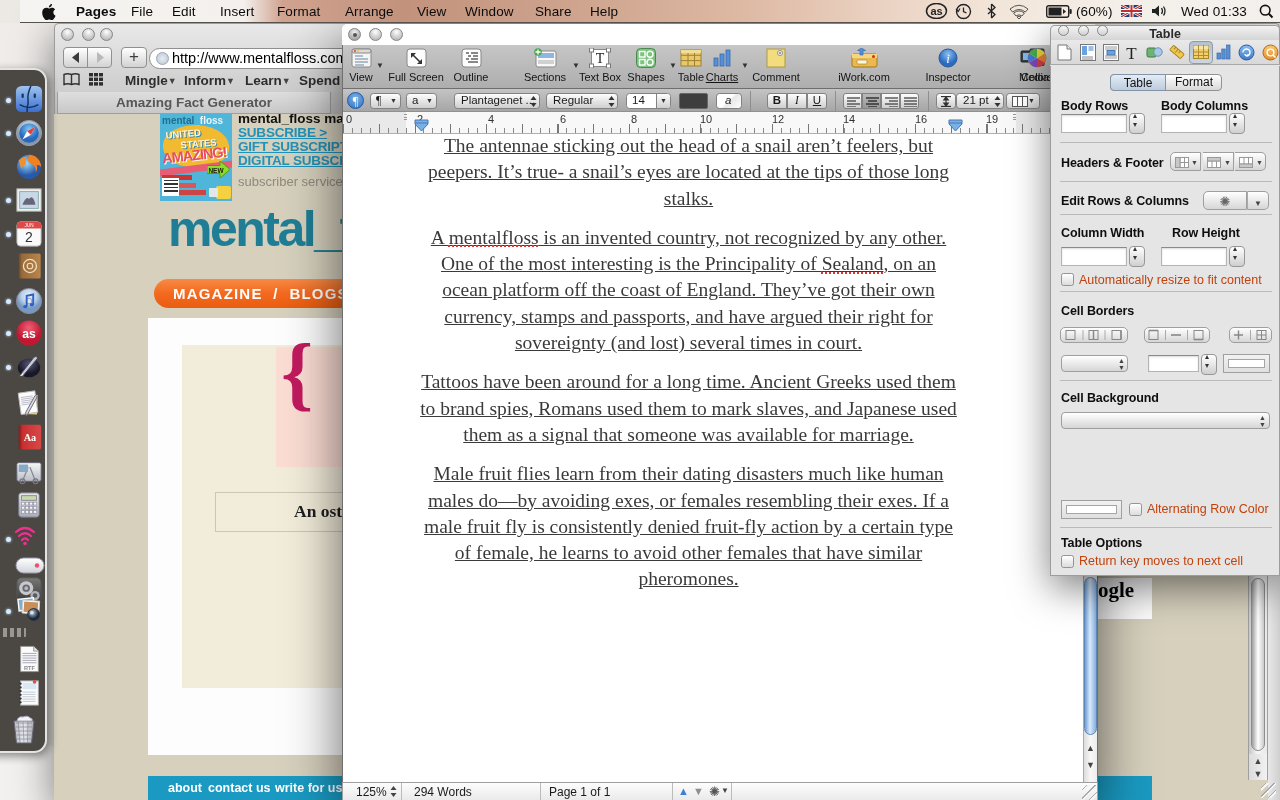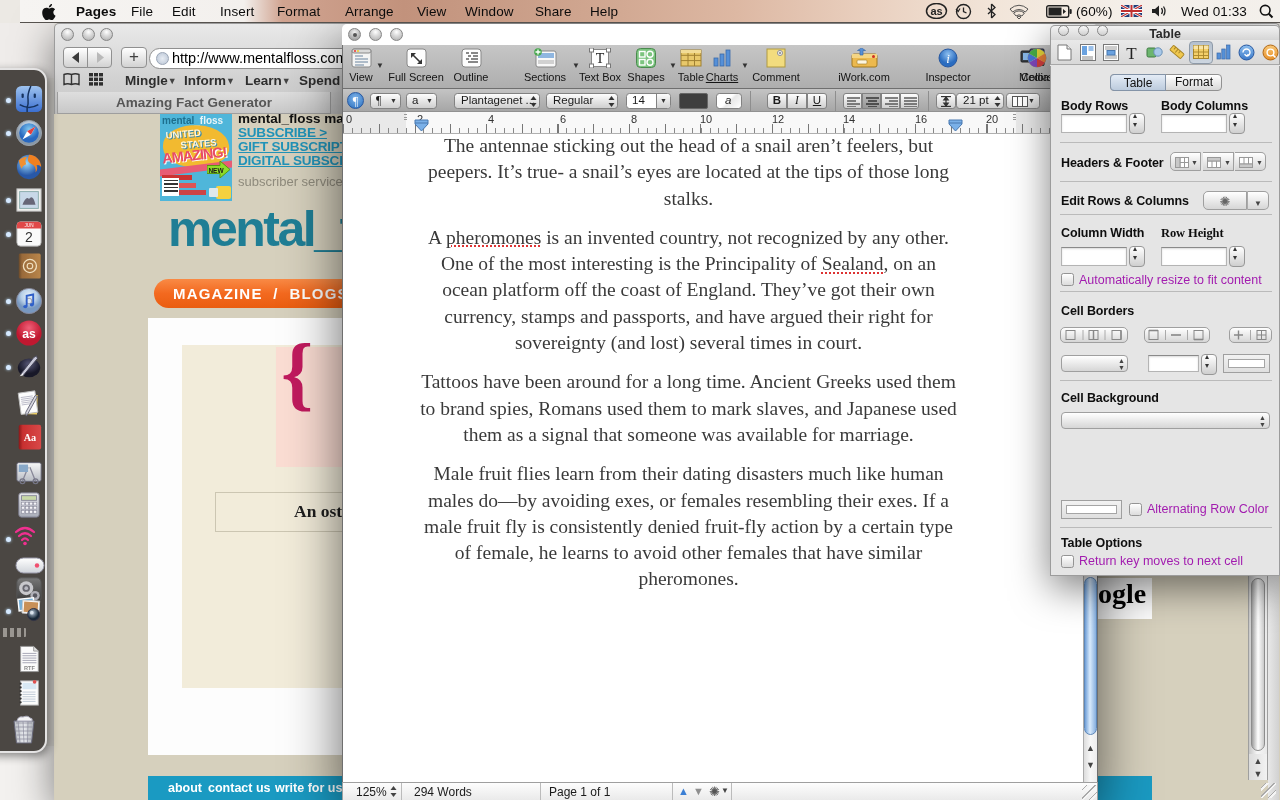--- a/index.html
+++ b/index.html
@@ -40,21 +40,21 @@
 #mf-logo { position:absolute; left:113px; top:86px; font-weight:bold; font-size:50px; color:#1f7e95; letter-spacing:-2.5px;}
 #mf-orange { position:absolute; left:99px; top:165px; width:1000px; height:29px; border-radius:15px 0 0 15px;
   background:linear-gradient(#f98a45,#f3691f 50%,#ea5d10); color:#fff; font-weight:bold; font-size:15px; letter-spacing:1.2px; line-height:29px; }
 #mf-white { position:absolute; left:93px; top:204px; width:950px; height:437px; background:#fdfdfd; overflow:hidden; }
 #mf-cream { position:absolute; left:34px; top:27px; width:1100px; height:343px; background:#f2ecda; }
 #mf-pink { position:absolute; left:94px; top:2px; width:1000px; height:120px; background:#fbddd3; }
 #mf-brace { position:absolute; left:5px; top:-21px; color:#c11a5e; font-size:82px; font-weight:bold; font-family:"Liberation Serif",serif;}
 #mf-factbox { position:absolute; left:33px; top:147px; width:1040px; height:40px; border:1px solid #ccc6b2; font-family:"Liberation Serif",serif; font-weight:bold; font-size:17.5px; color:#1e1e1e; }
 #mf-footer-tan { position:absolute; left:0px; top:641px; width:1224px; height:21px; background:#d6d0bd;}
 #mf-footer-blue { position:absolute; left:93px; top:662px; width:1004px; height:24px; background:#1a9ac2; color:#fff; font-weight:bold; font-size:12.5px; }
-#mf-google { position:absolute; left:1043px; top:464px; width:54px; height:41px; background:#fff; font-family:"Liberation Serif",serif; font-size:28px; font-weight:bold; overflow:hidden;}
+#mf-google { position:absolute; left:1043px; top:464px; width:54px; height:41px; background:#fff; font-family:"Liberation Serif",serif; font-size:21px; font-weight:bold; overflow:hidden;}
 #saf-sb { position:absolute; left:1193px; top:430px; width:20px; height:236px; background:linear-gradient(to right,#c6c6c6,#f5f5f5 45%,#e9e9e9); border-left:1px solid #9f9f9f; border-right:1px solid #9f9f9f;}
 #saf-sb-thumb { position:absolute; left:2px; top:34px; width:14px; height:173px; border-radius:7px; background:linear-gradient(to right,#9e9e9e,#ffffff 50%,#cacaca); border:1px solid #8d8d8d;}
 .saf-arr { position:absolute; left:1193px; width:20px; height:14px; background:linear-gradient(to right,#dcdcdc,#f2f2f2); border-left:1px solid #9f9f9f; border-right:1px solid #9f9f9f; text-align:center; font-size:9px; color:#444; line-height:14px;}
 #saf-edge { position:absolute; left:1213px; top:430px; width:12px; height:256px; background:linear-gradient(to right,#e8e8e8,#cfcfcf);}
 .grip { position:absolute; width:15px; height:15px;
   background:repeating-linear-gradient(135deg, transparent 0 3px, #aaa 3px 4px, #f5f5f5 4px 6px); }
 
 
 #pages { position:absolute; left:342px; top:24px; width:756px; height:776px; z-index:10;
   box-shadow:0 18px 55px rgba(0,0,0,.6); border-radius:5px 5px 0 0; background:#fff; }
@@ -66,40 +66,40 @@
 .tbi { position:absolute; font-size:11px; color:#141414; text-align:center;}
 .tbarrow { position:absolute; font-size:8px; color:#333; }
 #pg-fmtbar { position:absolute; left:0; top:65px; width:100%; height:23px;
   background:linear-gradient(#c4c4c4,#a6a6a6); border-left:1px solid #7e7e7e; border-right:1px solid #7e7e7e; border-bottom:1px solid #919191;}
 .fbtn { position:absolute; top:4px; height:16px; background:linear-gradient(#fdfdfd,#cfcfcf); border:1px solid #828282; border-radius:3.5px; font-size:11.5px; color:#1a1a1a;}
 .fsep { position:absolute; top:2px; height:20px; width:1px; background:#8e8e8e; }
 #pg-ruler { position:absolute; left:1px; top:88px; width:754px; height:22px; background:#e9e9e9; border-bottom:1px solid #b0b0b0; overflow:hidden;}
 #pg-ruler .rnum { position:absolute; top:1px; font-size:11px; color:#333; }
 #pg-doc { position:absolute; left:1px; top:110px; width:740px; height:648px; background:#fff; overflow:hidden;}
 #doc-text { position:absolute; left:77px; top:-1px; width:537px; text-align:center;
-  font-family:"Liberation Serif", serif; font-size:19.5px; line-height:26.3px; color:#3a3a3a;}
+  font-family:"Liberation Serif", serif; font-size:19.5px; line-height:26.3px; color:#3a3a3a;text-decoration:underline;}
 #doc-text p { margin-bottom:13px; }
 .sp { text-decoration:underline; text-decoration-style:dotted; text-decoration-color:#d33; text-decoration-thickness:2px; text-underline-offset:2px;}
 #pg-status { position:absolute; left:0; top:758px; width:100%; height:32px;
   background:linear-gradient(#fdfdfd,#dadada); border:1px solid #9f9f9f; border-bottom:none; font-size:12px; color:#1a1a1a;padding-left:22px;}
 #pg-status .ssep { position:absolute; top:0; width:1px; height:17px; background:#bbb; }
 #pg-sb { position:absolute; left:741px; top:110px; width:14px; height:648px; background:linear-gradient(to right,#dcdcdc,#f7f7f7 50%,#ededed); border-left:1px solid #ababab;}
 #pg-sb-thumb { position:absolute; left:0px; top:443px; width:13px; height:158px; border-radius:7px;
   background:linear-gradient(to right,#6f9fd8,#d8eafc 45%,#85aede); border:1px solid #5f88b8;}
 
 
 #insp { position:absolute; left:1050px; top:25px; width:230px; height:551px; z-index:20;
   background:#e5e5e5; border-radius:5px 5px 0 0; box-shadow:0 12px 38px rgba(0,0,0,.5); }
 #insp-title { position:absolute; left:0; top:0; width:100%; height:15px; border-radius:5px 5px 0 0;
   background:linear-gradient(#f2f2f2,#d5d5d5); border:1px solid #9c9c9c; border-bottom:none; text-align:center;
   font-size:12.5px; color:#2a2a2a; line-height:16px; font-weight:bold;}
 #insp-icons { position:absolute; left:0; top:15px; width:100%; height:25px; border:1px solid #9c9c9c; border-top:none; border-bottom:1px solid #a8a8a8; background:linear-gradient(#e9e9e9,#d8d8d8);}
 #insp-body { position:absolute; left:0; top:41px; width:100%; height:510px; background:#e5e5e5; border:1px solid #9c9c9c; border-top:none; }
 .ilabel { position:absolute; font-size:12.5px; font-weight:bold; color:#0e0e0e; letter-spacing:-.1px;}
-.igray { color:#a21caf; font-size:12.5px; position:absolute;}
+.igray { color:#c2410c; font-size:12.5px; position:absolute;}
 .ifield { position:absolute; background:#fff; border:1px solid #b4b4b4; height:19px; border-top:1px solid #8a8a8a; box-shadow:inset 0 1px 2px rgba(0,0,0,.15);}
 .istep { position:absolute; width:16px; height:21px; background:linear-gradient(#ffffff,#cfcfcf); border:1px solid #979797; border-radius:4px;}
 .istep:before { content:"\25B4"; position:absolute; left:3px; top:-3px; font-size:8px; color:#333;}
 .istep:after { content:"\25BE"; position:absolute; left:3px; top:6px; font-size:8px; color:#333;}
 .isep { position:absolute; left:9px; width:212px; height:1px; background:#bababa; }
 .ibtn { position:absolute; background:linear-gradient(#ffffff,#d6d6d6); border:1px solid #9f9f9f;}
 .icheck { position:absolute; width:13px; height:13px; background:linear-gradient(#fff,#dcdcdc); border:1px solid #949494; border-radius:2.5px;}
 .iwell { position:absolute; height:19px; background:linear-gradient(#f2f2f2,#dfdfdf); border:1px solid #9f9f9f;}
 .iwell div { position:absolute; left:4px; top:4px; right:4px; bottom:4px; background:#fff; border:1px solid #a5a5a5;}
 
@@ -449,36 +449,36 @@
     <div style="position:absolute;left:0;bottom:0;width:754px;height:9px;background:repeating-linear-gradient(to right,#777 0 1px,transparent 1px 35.75px);"></div>
     <span class="rnum" style="left:3px;">0</span>
       <span class="rnum" style="left:74px;">2</span>
       <span class="rnum" style="left:145px;">4</span>
       <span class="rnum" style="left:217px;">6</span>
       <span class="rnum" style="left:288px;">8</span>
       <span class="rnum" style="left:357px;">10</span>
       <span class="rnum" style="left:429px;">12</span>
       <span class="rnum" style="left:500px;">14</span>
       <span class="rnum" style="left:572px;">16</span>
-      <span class="rnum" style="left:643px;">20</span>
+      <span class="rnum" style="left:643px;">19</span>
     <div style="position:absolute;left:61px;top:2px;width:3px;height:8px;background:repeating-linear-gradient(#999 0 1px,transparent 1px 2.5px);"></div>
     <div style="position:absolute;left:670px;top:2px;width:3px;height:8px;background:repeating-linear-gradient(#999 0 1px,transparent 1px 2.5px);"></div>
     <svg style="position:absolute;left:71px;top:7px;" width="15" height="13">
         <path d="M1 1 L14 1 L14 5 L7.5 12 L1 5 Z" fill="#7ab0e8" stroke="#4878b0"></path>
         <line x1="1" y1="4" x2="14" y2="4" stroke="#4878b0"></line>
       </svg>
     <svg style="position:absolute;left:605px;top:7px;" width="15" height="13">
         <path d="M1 1 L14 1 L14 5 L7.5 12 L1 5 Z" fill="#7ab0e8" stroke="#4878b0"></path>
         <line x1="1" y1="4" x2="14" y2="4" stroke="#4878b0"></line>
       </svg>
   </div>
   <div id="pg-doc">
     <div id="doc-text">
       <p>The antennae sticking out the head of a snail aren’t feelers, but<br>peepers. It’s true- a snail’s eyes are located at the tips of those long<br>stalks.</p>
-      <p>A <span class="sp">pheromones</span> is an invented country, not recognized by any other.<br>One of the most interesting is the Principality of <span class="sp">Sealand</span>, on an<br>ocean platform off the coast of England. They’ve got their own<br>currency, stamps and passports, and have argued their right for<br>sovereignty (and lost) several times in court.</p>
+      <p>A <span class="sp">mentalfloss</span> is an invented country, not recognized by any other.<br>One of the most interesting is the Principality of <span class="sp">Sealand</span>, on an<br>ocean platform off the coast of England. They’ve got their own<br>currency, stamps and passports, and have argued their right for<br>sovereignty (and lost) several times in court.</p>
       <p>Tattoos have been around for a long time. Ancient Greeks used them<br>to brand spies, Romans used them to mark slaves, and Japanese used<br>them as a signal that someone was available for marriage.</p>
       <p>Male fruit flies learn from their dating disasters much like human<br>males do—by avoiding exes, or females resembling their exes. If a<br>male fruit fly is consistently denied fruit-fly action by a certain type<br>of female, he learns to avoid other females that have similar<br>pheromones.</p>
     </div>
   </div>
   <div id="pg-sb">
       <div id="pg-sb-thumb"></div>
     <div style="position:absolute;left:0;top:608px;width:13px;height:13px;text-align:center;font-size:9px;color:#444;line-height:13px;">▲</div>
     <div style="position:absolute;left:0;top:625px;width:13px;height:13px;text-align:center;font-size:9px;color:#444;line-height:13px;">▼</div>
   </div>
   <div style="position:absolute;left:0;top:21px;width:1px;height:755px;background:#6f6f6f;"></div>
@@ -615,21 +615,21 @@
           <line x1="9.5" y1="0" x2="9.5" y2="11" stroke="#999"></line>
           <line x1="0" y1="7" x2="14" y2="7" stroke="#999"></line>
           <rect x="0.5" y="7" width="13" height="3.5" fill="#c8c8c8" stroke="#999"></rect>
         </svg><span style="position:absolute;right:2px;top:6px;font-size:7px;color:#444;">▼</span></div>
     <div class="isep" style="top:115px;"></div>
     <div class="ilabel" style="left:10px;top:128px;">Edit Rows &amp; Columns</div>
     <div class="ibtn" style="left:152px;top:125px;width:44px;height:19px;border-radius:5px 0 0 5px;text-align:center;"><span style="color:#666;font-size:13px;line-height:17px;">✺</span></div>
     <div class="ibtn" style="left:196px;top:125px;width:22px;height:19px;border-radius:0 5px 5px 0;border-left:1px solid #aaa;text-align:center;"><span style="color:#444;font-size:8px;line-height:17px;">▼</span></div>
     <div class="isep" style="top:148px;"></div>
     <div class="ilabel" style="left:10px;top:160px;">Column Width</div>
-    <div class="ilabel" style="left:110px;top:160px;font-family:Liberation Serif, serif;">Row Height</div>
+    <div class="ilabel" style="left:121px;top:160px;">Row Height</div>
     <div class="ifield" style="left:10px;top:181px;width:66px;"></div>
     <div class="istep" style="left:78px;top:180px;"></div>
     <div class="ifield" style="left:110px;top:181px;width:66px;"></div>
     <div class="istep" style="left:178px;top:180px;"></div>
     <div class="icheck" style="left:10px;top:207px;"></div>
     <div class="igray" style="left:28px;top:207px;">Automatically resize to fit content</div>
     <div class="isep" style="top:225px;"></div>
     <div class="ilabel" style="left:10px;top:238px;">Cell Borders</div>
     <div class="ibtn" style="left:9px;top:261px;width:68px;height:16px;border-radius:5px;"><g></g><svg width="66" height="14">
           <g fill="none" stroke="#888">

